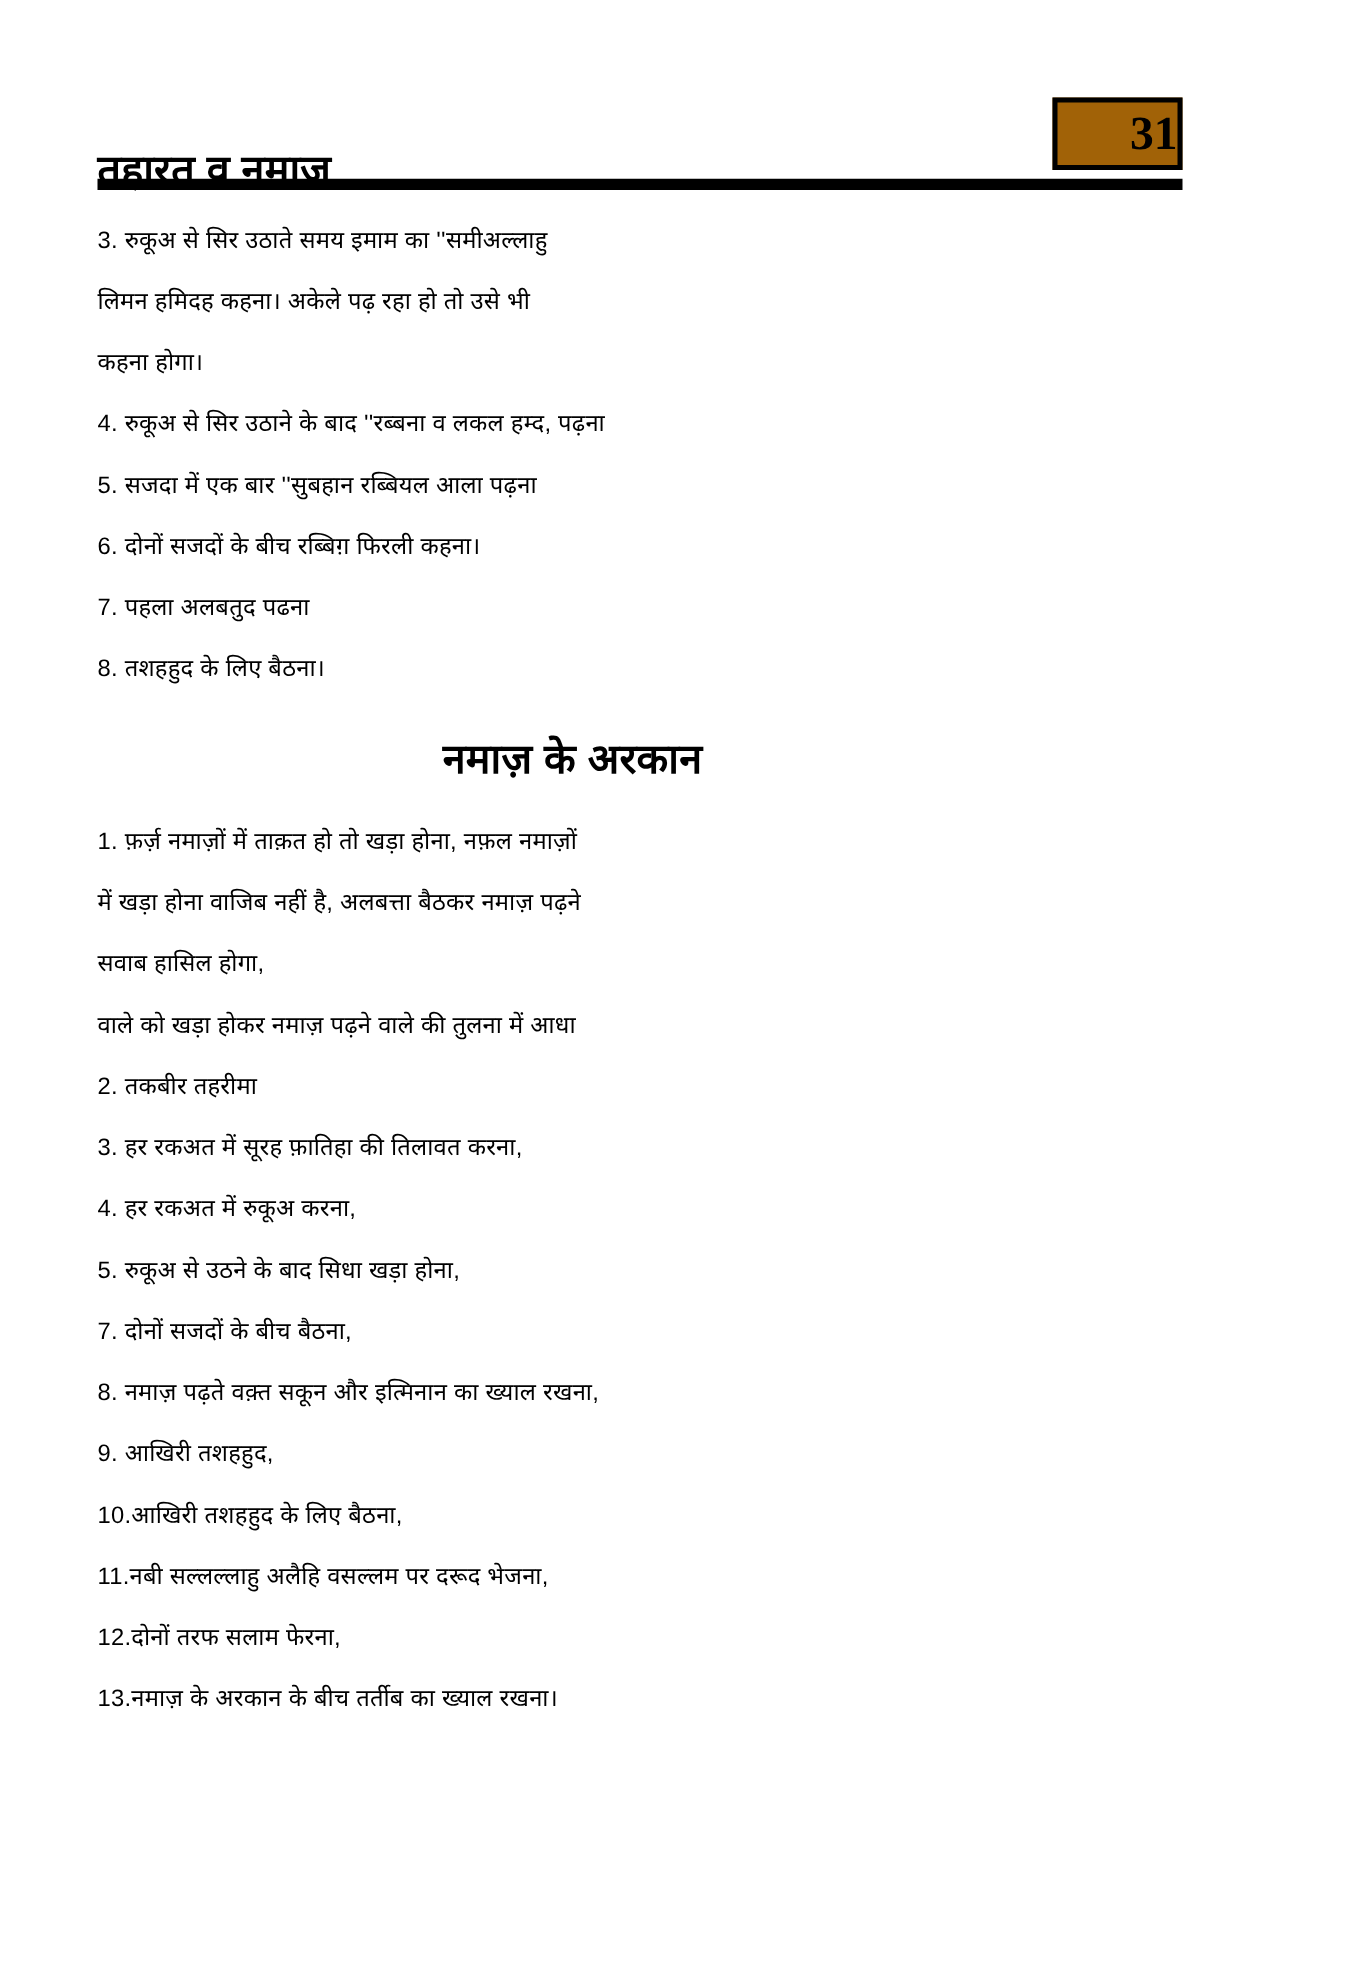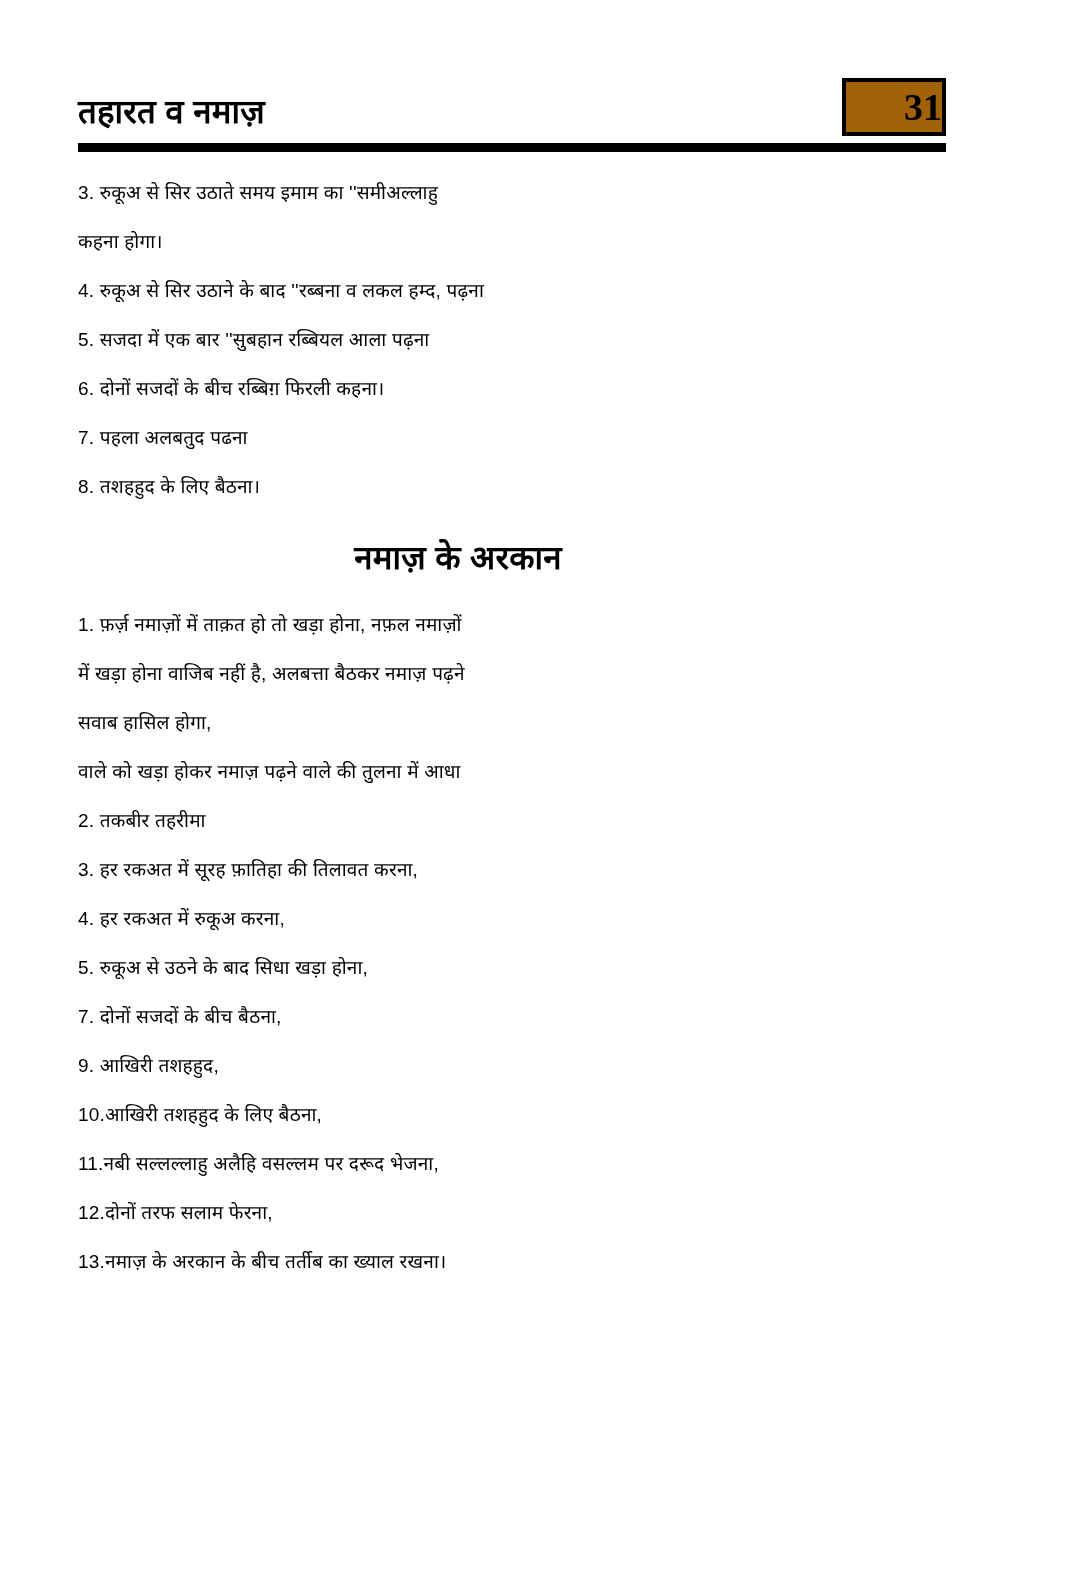--- a/index.html
+++ b/index.html
@@ -26,21 +26,21 @@
   .header {
     position: absolute;
     left: 78px;
     top: 78px;
     width: 868px;
     height: 78px;
   }
   .header-title {
     position: absolute;
     left: 0;
-    bottom: 28px;
+    bottom: 4px;
     font-size: 33px;
     font-weight: 700;
     letter-spacing: 0.5px;
     line-height: 1;
     white-space: nowrap;
   }
   .page-number-box {
     position: absolute;
     right: 0;
     top: 0;
@@ -125,20 +125,21 @@
       <span class="page-number">31</span>
     </div>
   </div>
   <div class="header-rule"></div>
 
   <div class="content">
 
     <ol class="numlist list-block-1">
         <li class="multiline">
           <span class="wrapline txt"><span>3.</span><span> </span><span>रुकूअ से सिर उठाते समय इमाम का   ''समीअल्लाहु</span></span>
+          <span class="wrapline txt"><span>लिमन हमिदह कहना। अकेले पढ़ रहा हो तो उसे भी</span></span>
           <span class="wrapline txt"><span>कहना होगा।</span></span>
         </li>
         <li>
           <span class="wrapline txt"><span>4.</span><span> </span><span>रुकूअ से सिर उठाने के बाद  ''रब्बना व लकल हम्द, पढ़ना</span></span>
         </li>
         <li>
           <span class="wrapline txt"><span>5.</span><span> </span><span>सजदा में एक बार  ''सुबहान रब्बियल आला पढ़ना</span></span>
         </li>
         <li>
           <span class="wrapline txt"><span>6.</span><span> </span><span>दोनों सजदों के बीच  रब्बिग़ फिरली कहना।</span></span>
@@ -169,20 +170,23 @@
         <li>
           <span class="wrapline txt"><span>4.</span><span> </span><span>हर रकअत में रुकूअ करना,</span></span>
         </li>
         <li>
           <span class="wrapline txt"><span>5.</span><span> </span><span>रुकूअ से उठने के बाद सिधा खड़ा होना,</span></span>
         </li>
         <li>
           <span class="wrapline txt"><span>7.</span><span> </span><span>दोनों सजदों के बीच बैठना,</span></span>
         </li>
         <li>
+          <span class="wrapline txt"><span>8.</span><span> </span><span>नमाज़ पढ़ते वक़्त सकून और इत्मिनान का ख्याल रखना,</span></span>
+        </li>
+        <li>
           <span class="wrapline txt"><span>9.</span><span> </span><span>आखिरी तशहहुद,</span></span>
         </li>
         <li>
           <span class="wrapline txt"><span>10.</span><span></span><span>आखिरी तशहहुद के लिए बैठना,</span></span>
         </li>
         <li>
           <span class="wrapline txt"><span>11.</span><span></span><span>नबी सल्लल्लाहु अलैहि वसल्लम पर दरूद भेजना,</span></span>
         </li>
         <li>
           <span class="wrapline txt"><span>12.</span><span></span><span>दोनों तरफ सलाम फेरना,</span></span>

